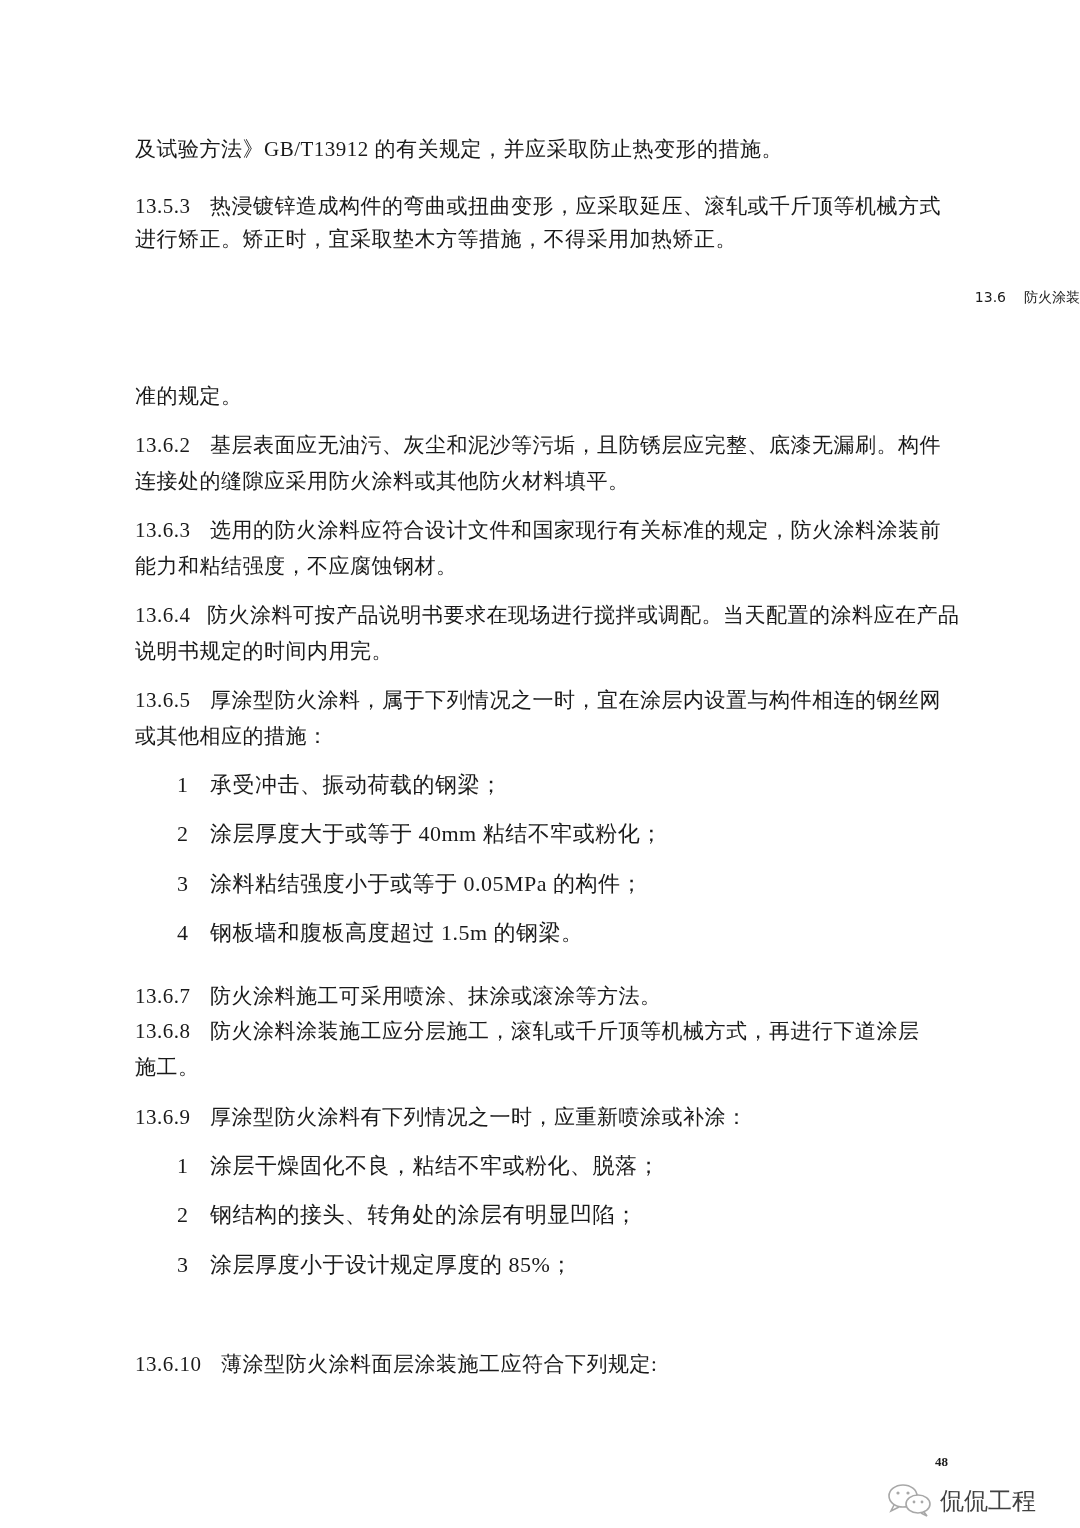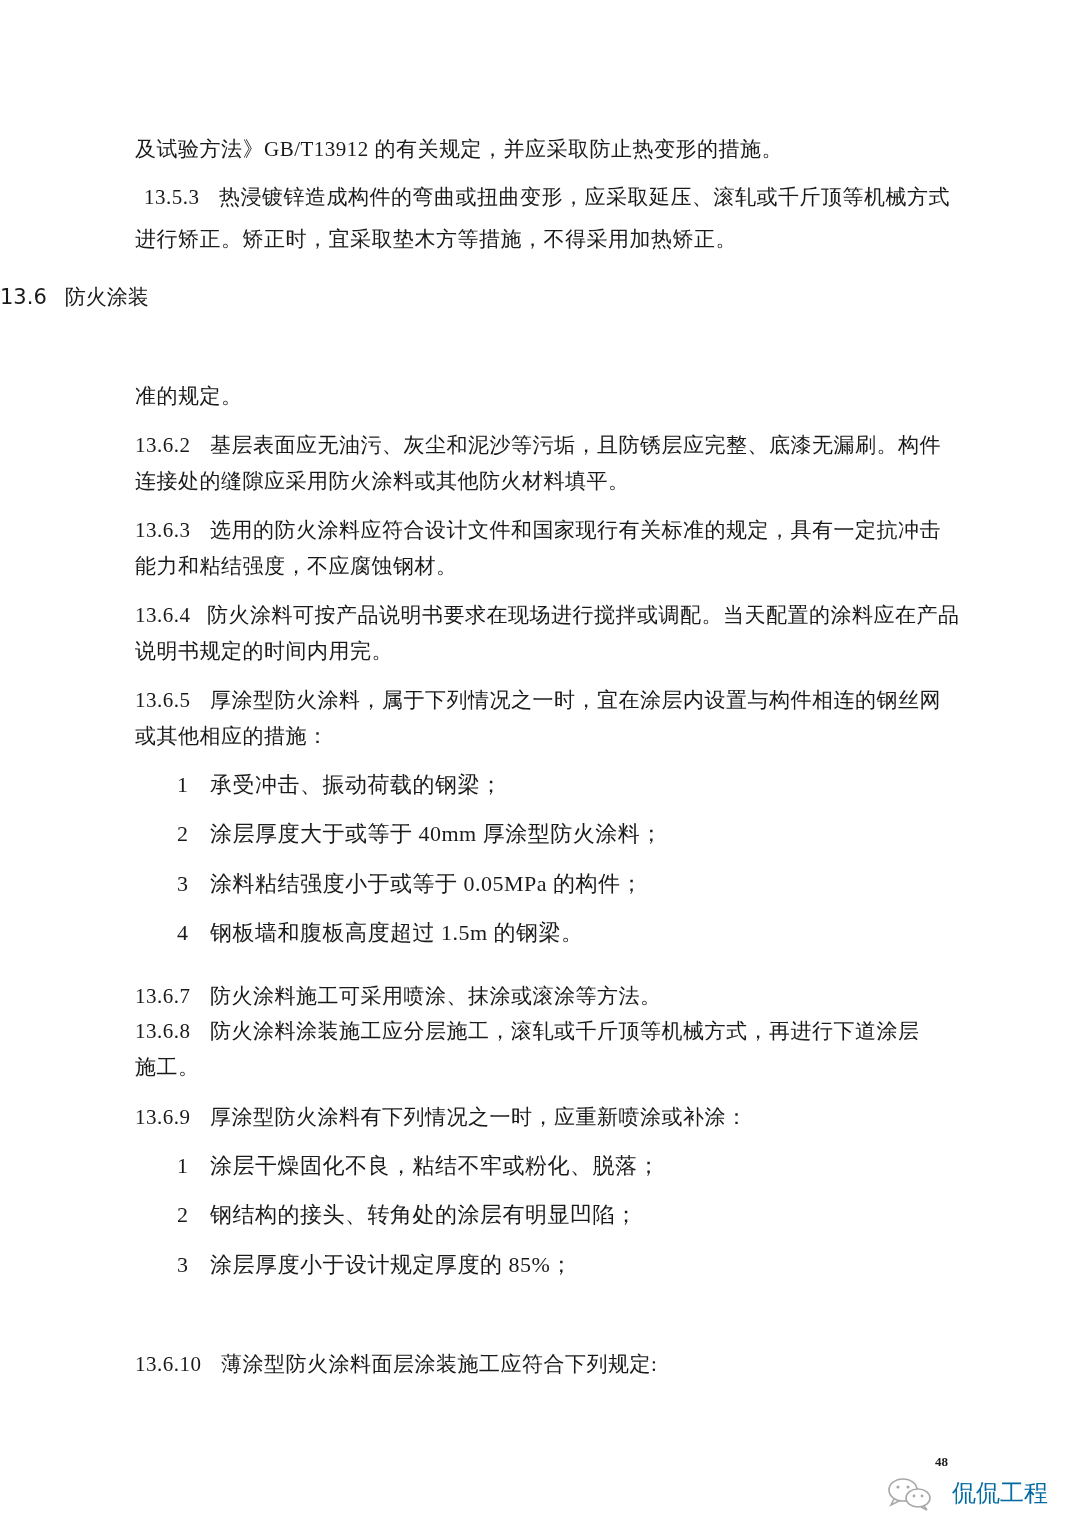--- a/index.html
+++ b/index.html
@@ -45,92 +45,91 @@
     }
     .item .inum {
       display: inline-block;
       width: 33px;
     }
     .heading {
       position: absolute;
       left: 0;
       width: 1080px;
       top: 283px;
-      text-align: left;
+      text-align: right;
       font-family: "DejaVu Sans", "Liberation Sans", sans-serif;
-      font-size: 21px;
+      font-size: 14px;
       line-height: 28px;
       white-space: nowrap;
     }
     .heading .hnum { margin-right: 18px; }
     .page-number {
       position: absolute;
       left: 935px;
       top: 1452px;
       font-size: 13px;
       font-weight: bold;
       line-height: 20px;
     }
     .watermark {
       position: absolute;
       left: 886px;
       top: 1477px;
       height: 40px;
       display: flex;
-      align-items: flex-start;
-      color: #0369a1;
+      align-items: flex-end;
+      color: #404040;
       font-family: "DejaVu Sans", sans-serif;
       font-size: 24px;
-      gap: 12px;
     }
     .watermark svg { margin-right: 6px; }
   </style>
 </head>
 <body>
 
 <div class="page">
 
   <div class="line" style="top:135px;">及试验方法》GB/T13912 的有关规定，并应采取防止热变形的措施。</div>
 
-  <div class="line" style="top:183px;margin-left:9px;">
+  <div class="line" style="top:192px;">
     <span class="num w1">13.5.3</span><span>热浸镀锌造成构件的弯曲或扭曲变形，应采取延压、滚轧或千斤顶等机械方式</span>
   </div>
   <div class="line" style="top:225px;">进行矫正。矫正时，宜采取垫木方等措施，不得采用加热矫正。</div>
 
   <div class="heading">
     <span class="hnum">13.6</span><span>防火涂装</span>
   </div>
 
   <div class="line" style="top:382px;">准的规定。</div>
 
   <div class="line" style="top:431px;">
     <span class="num w1">13.6.2</span><span>基层表面应无油污、灰尘和泥沙等污垢，且防锈层应完整、底漆无漏刷。构件</span>
   </div>
   <div class="line" style="top:467px;">连接处的缝隙应采用防火涂料或其他防火材料填平。</div>
 
   <div class="line" style="top:516px;">
-    <span class="num w1">13.6.3</span><span>选用的防火涂料应符合设计文件和国家现行有关标准的规定，具有一定抗冲击</span>
+    <span class="num w1">13.6.3</span><span>选用的防火涂料应符合设计文件和国家现行有关标准的规定，防火涂料涂装前</span>
   </div>
   <div class="line" style="top:552px;">能力和粘结强度，不应腐蚀钢材。</div>
 
   <div class="line" style="top:601px;">
     <span class="num w3">13.6.4</span><span>防火涂料可按产品说明书要求在现场进行搅拌或调配。当天配置的涂料应在产品</span>
   </div>
   <div class="line" style="top:637px;">说明书规定的时间内用完。</div>
 
   <div class="line" style="top:686px;">
     <span class="num w1">13.6.5</span><span>厚涂型防火涂料，属于下列情况之一时，宜在涂层内设置与构件相连的钢丝网</span>
   </div>
   <div class="line" style="top:722px;">或其他相应的措施：</div>
 
   <div class="item" style="top:771px;">
     <span class="inum">1</span><span>承受冲击、振动荷载的钢梁；</span>
   </div>
   <div class="item" style="top:820px;">
-    <span class="inum">2</span><span>涂层厚度大于或等于 40mm 厚涂型防火涂料；</span>
+    <span class="inum">2</span><span>涂层厚度大于或等于 40mm 粘结不牢或粉化；</span>
   </div>
   <div class="item" style="top:870px;">
     <span class="inum">3</span><span>涂料粘结强度小于或等于 0.05MPa 的构件；</span>
   </div>
   <div class="item" style="top:919px;">
     <span class="inum">4</span><span>钢板墙和腹板高度超过 1.5m 的钢梁。</span>
   </div>
 
   <div class="line" style="top:968px;margin-top:14px;">
     <span class="num w1">13.6.7</span><span>防火涂料施工可采用喷涂、抹涂或滚涂等方法。</span>

